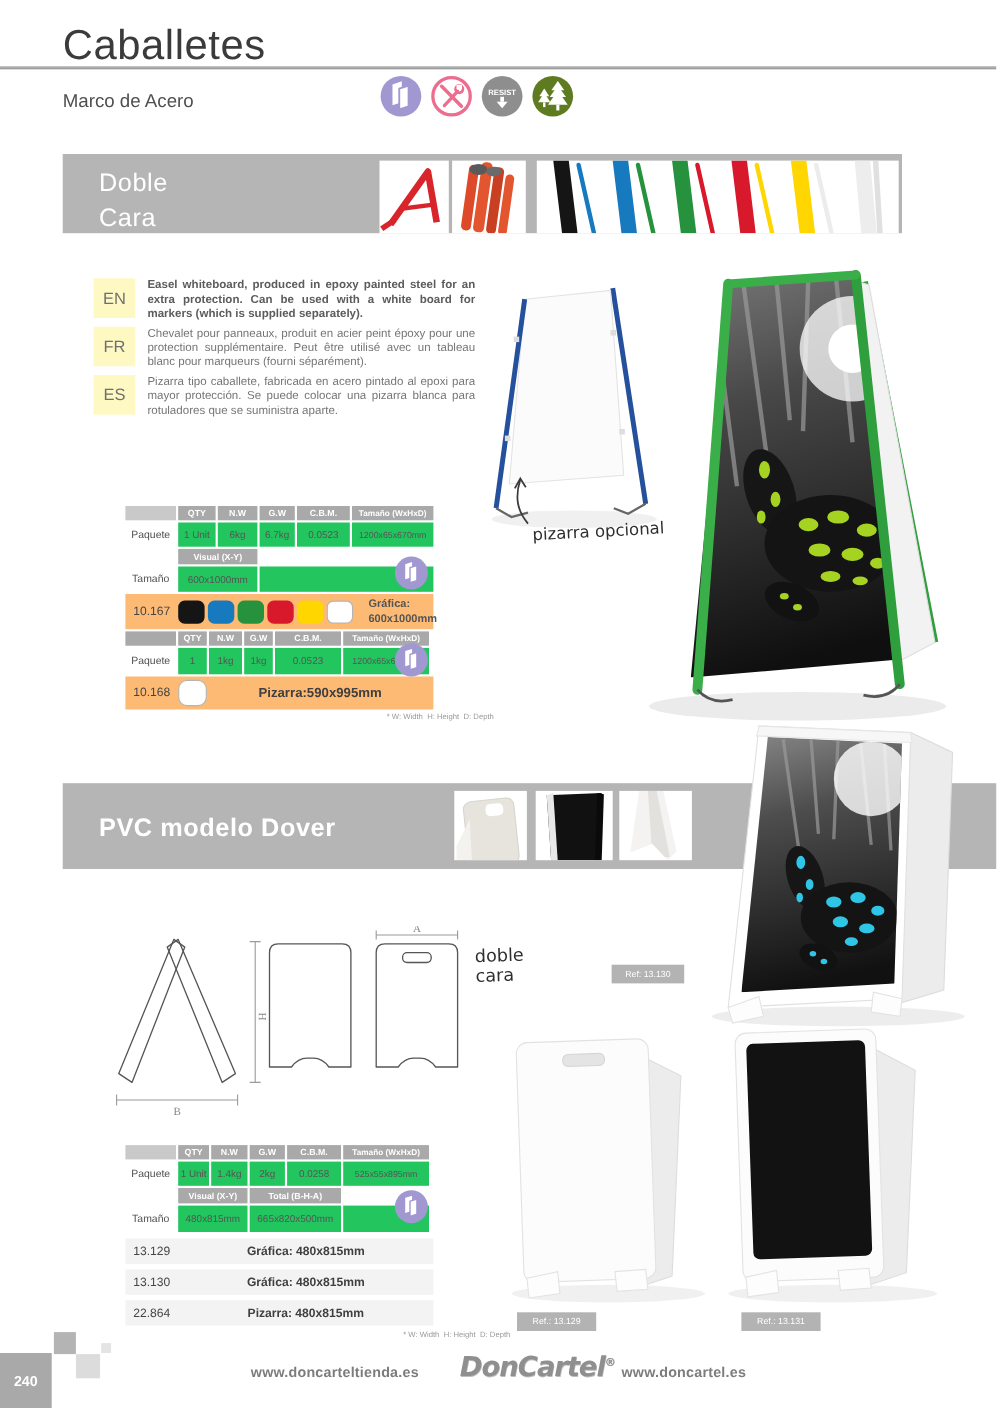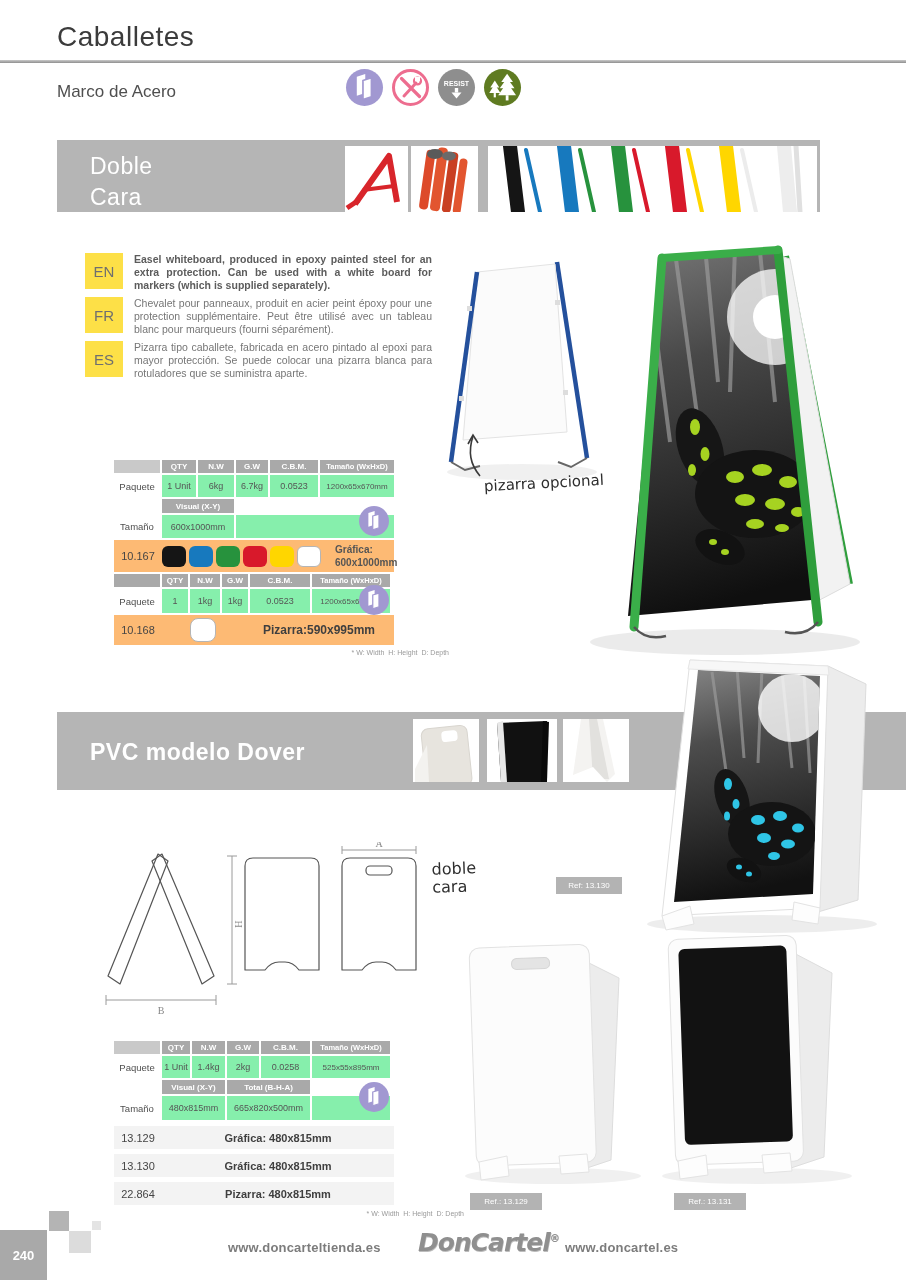--- a/index.html
+++ b/index.html
@@ -1,47 +1,47 @@
 <!DOCTYPE html>
 <html><head>
 <meta charset="utf-8">
 <style>
   * { margin:0; padding:0; box-sizing:border-box; }
   body { background:#fff; font-family:"Liberation Sans", sans-serif; }
   .page { position:relative; width:906px; height:1280px; background:#fff; overflow:hidden; }
   .abs { position:absolute; }
 
   
-  .title { font-size:28px; font-weight:400; color:#3b3b3b; letter-spacing:0.5px; }
+  .title { font-size:38px; font-weight:400; color:#3b3b3b; letter-spacing:0.5px; }
   .rule { height:3px; background:linear-gradient(#c9c9c9,#8f8f8f); }
   .subtitle { font-size:17px; color:#4f4f4f; }
   .icon-row { display:flex; gap:9px; }
   .cicon { width:37px; height:37px; border-radius:50%; position:relative; flex:0 0 auto; }
 
   
   .banner { background:#b5b5b5; }
   .banner-title { color:#fff; font-size:23px; font-weight:400; letter-spacing:0.5px; line-height:31px; }
   .thumb { background:#fff; position:absolute; overflow:hidden; }
 
   
   .langs { display:flex; flex-direction:column; gap:5px; width:347px; }
   .lang-row { display:flex; }
-  .lang-tag { width:38px; height:36px; background:#fde047; color:#6f6f6f; font-size:15px;
+  .lang-tag { width:38px; height:36px; background:#fef9c3; color:#6f6f6f; font-size:15px;
               display:flex; align-items:center; justify-content:center; flex:0 0 auto; margin-right:11px; }
   .lang-text { font-size:10.5px; line-height:13px; color:#767676; text-align:justify; }
   .w600 { font-weight:bold; color:#5c5c5c; }
   .w700 { font-weight:bold; color:#4c4c4c; }
 
   
   .tbl { width:280px;margin-left:29px; }
   .grid { display:grid; gap:2px; margin-bottom:2px; }
   .hc { background:#a9a9a9; color:#fff; font-size:8px; font-weight:bold;
         display:flex; align-items:center; justify-content:center; white-space:nowrap; overflow:hidden; }
   .hc-blank { background:#c9c9c9; }
-  .dc { background:#86efac; color:#555; font-size:9px; display:flex; align-items:center; justify-content:center; white-space:nowrap; }
+  .dc { background:#22c55e; color:#555; font-size:9px; display:flex; align-items:center; justify-content:center; white-space:nowrap; }
   .lbl { background:#fff; color:#4f4f4f; font-size:9.5px; display:flex; align-items:center; justify-content:center; }
   .blank-w { background:#fff; }
   .refrow { display:flex; align-items:center; background:#fdba74; }
   .refnum { width:48px; text-align:center; font-size:11px; color:#454545; flex:0 0 auto; }
   .swatches { display:flex; gap:3px; align-items:center; }
   .sw { width:24px; height:21px; border-radius:6px; }
   .sw-border { border:1px solid #b5b5b5; }
   .grafica { font-size:10px; font-weight:bold; color:#555; line-height:13px; margin-left:14px; }
   .pizrow { flex:1; text-align:center; font-size:12px; font-weight:bold; color:#3f3f3f; }
   .lightrow { background:#f3f3f3; height:23px; display:flex; align-items:center; margin-bottom:5px; }
@@ -299,21 +299,21 @@
       <div class="hc" style="font-size:7.5px;">Tamaño (WxHxD)</div>
 
       <div class="lbl">Paquete</div>
       <div class="dc">1</div>
       <div class="dc">1kg</div>
       <div class="dc">1kg</div>
       <div class="dc">0.0523</div>
       <div class="dc" style="font-size:8px;">1200x65x670mm</div>
     </div>
 
-    <div class="refrow" style="height:30px;gap:28px;">
+    <div class="refrow" style="height:30px;">
       <div class="refnum">10.168</div>
       <span class="sw sw-border" style="width:26px; height:24px; border-radius:8px; background:#fff;"></span>
       <div class="pizrow">Pizarra:590x995mm</div>
     </div>
     <div class="footnote" style="width:335px; margin-top:4px;">* W: Width  H: Height  D: Depth</div>
   </div>
 
   <div class="abs dbl-icon" style="left:359px; top:506px; background:#a198d1;">
     <svg viewBox="0 0 24 24" width="30" height="30">
       <path d="M7.5 5.5 L12.5 4 L12.5 15 L7.5 16.5 Z" fill="#fff"></path>

